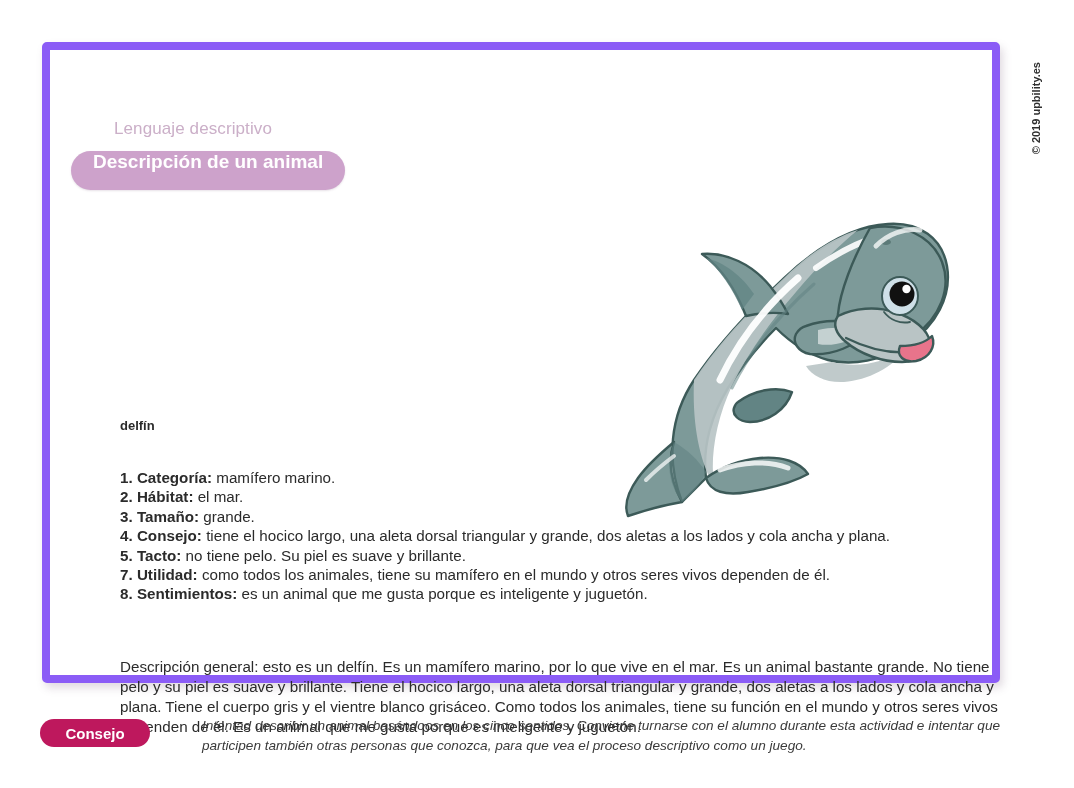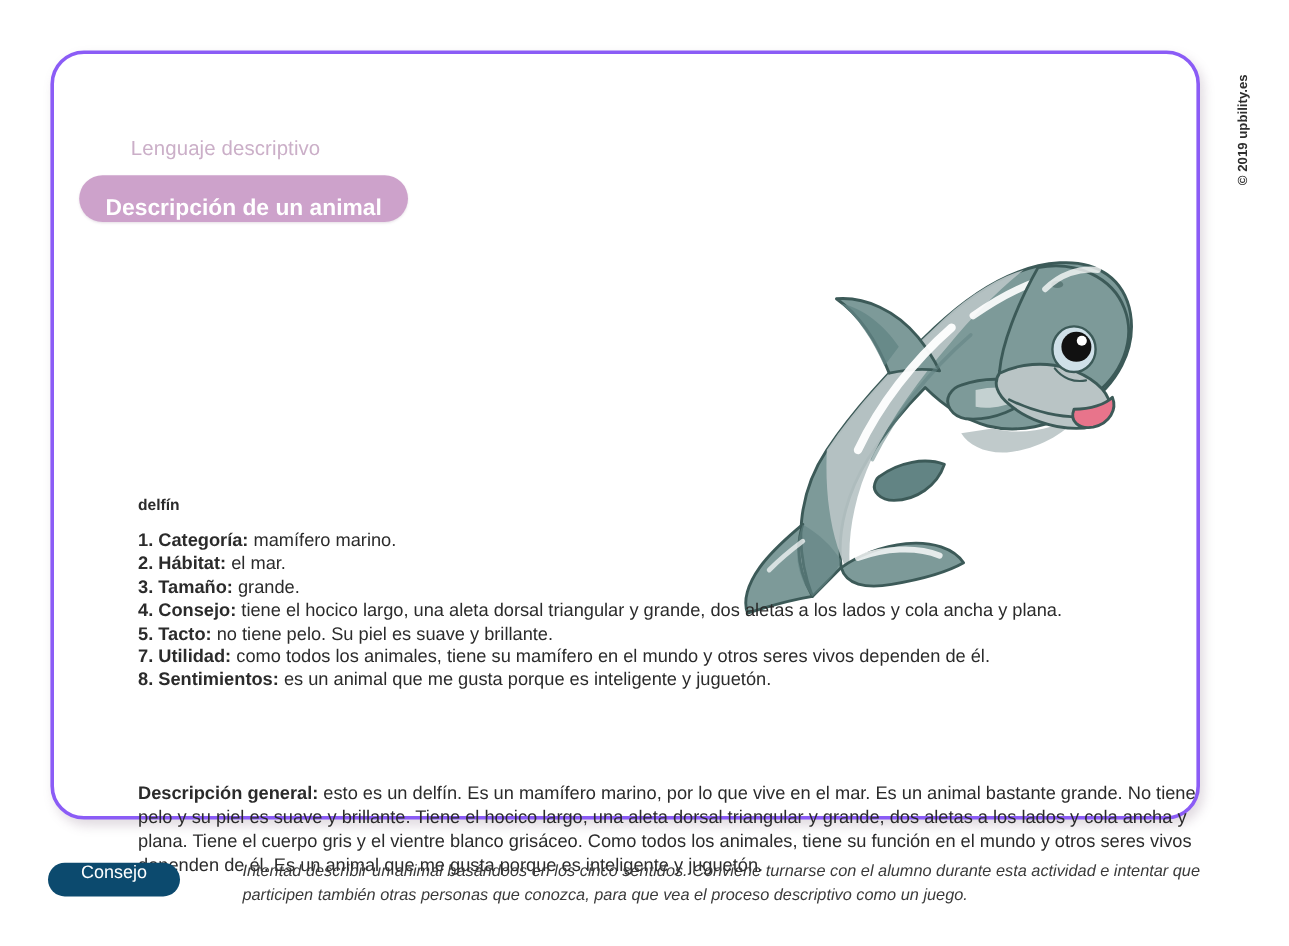--- a/index.html
+++ b/index.html
@@ -17,43 +17,43 @@
 
   
   #worksheet-card {
     position: absolute;
     left: 42px;
     top: 42px;
     width: 958px;
     height: 641px;
     box-sizing: border-box;
     background: #ffffff;
-    border: 3px solid #8b5cf6;
-    border-radius: 28px;
+    border: 8px solid #8b5cf6;
+    border-radius: 5px;
     box-shadow: 3px 5px 9px rgba(120, 90, 120, 0.22);
   }
 
   
   #eyebrow-label {
     position: absolute;
     left: 64px;
     top: 69px;
     font-size: 17px;
     color: #cbafc8;
     letter-spacing: .1px;
     white-space: nowrap;
   }
   #title-pill {
     position: absolute;
     left: 21px;
     top: 101px;
     height: 39px;
     padding: 0 22px;
     display: flex;
-    align-items: flex-end;
+    align-items: flex-start;
     background: #cda2cb;
     border-radius: 20px;
     color: #ffffff;
     font-size: 19px;
     font-weight: bold;
     white-space: nowrap;
     box-shadow: 0 1px 2px rgba(120,90,120,.18);
   }
 
   
@@ -86,21 +86,21 @@
     position: absolute;
     left: 70px;
     top: 368px;
     font-size: 13px;
     font-weight: bold;
     color: #2b2b2b;
   }
   #attribute-list {
     position: absolute;
     left: 70px;
-    top: 396px;
+    top: 418px;
     width: 880px;
     margin: 0;
     padding: 0;
     list-style: none;
   }
   #attribute-list li {
     font-size: 15.2px;
     line-height: 19.4px;
     color: #2b2b2b;
     white-space: nowrap;
@@ -112,38 +112,38 @@
     position: absolute;
     left: 70px;
     top: 592px;
     width: 882px;
     font-size: 15.2px;
     line-height: 20px;
     color: #2b2b2b;
     text-align: left;
   }
   #general-description .desc-key {
-    font-weight: bold;
+    font-weight: normal;
   }
 
   
   #tip-pill {
     position: absolute;
     left: 40px;
     top: 719px;
     width: 110px;
     height: 28px;
     display: flex;
-    align-items: flex-start;
+    align-items: center;
     justify-content: center;
-    background: #0c4a6e;
+    background: #be185d;
     border-radius: 15px;
     color: #ffffff;
     font-size: 15px;
-    font-weight: normal;
+    font-weight: bold;
   }
   #tip-text {
     position: absolute;
     left: 166px;
     top: 716px;
     width: 800px;
     font-size: 13.6px;
     line-height: 19.5px;
     font-style: italic;
     color: #3a3a3a;

